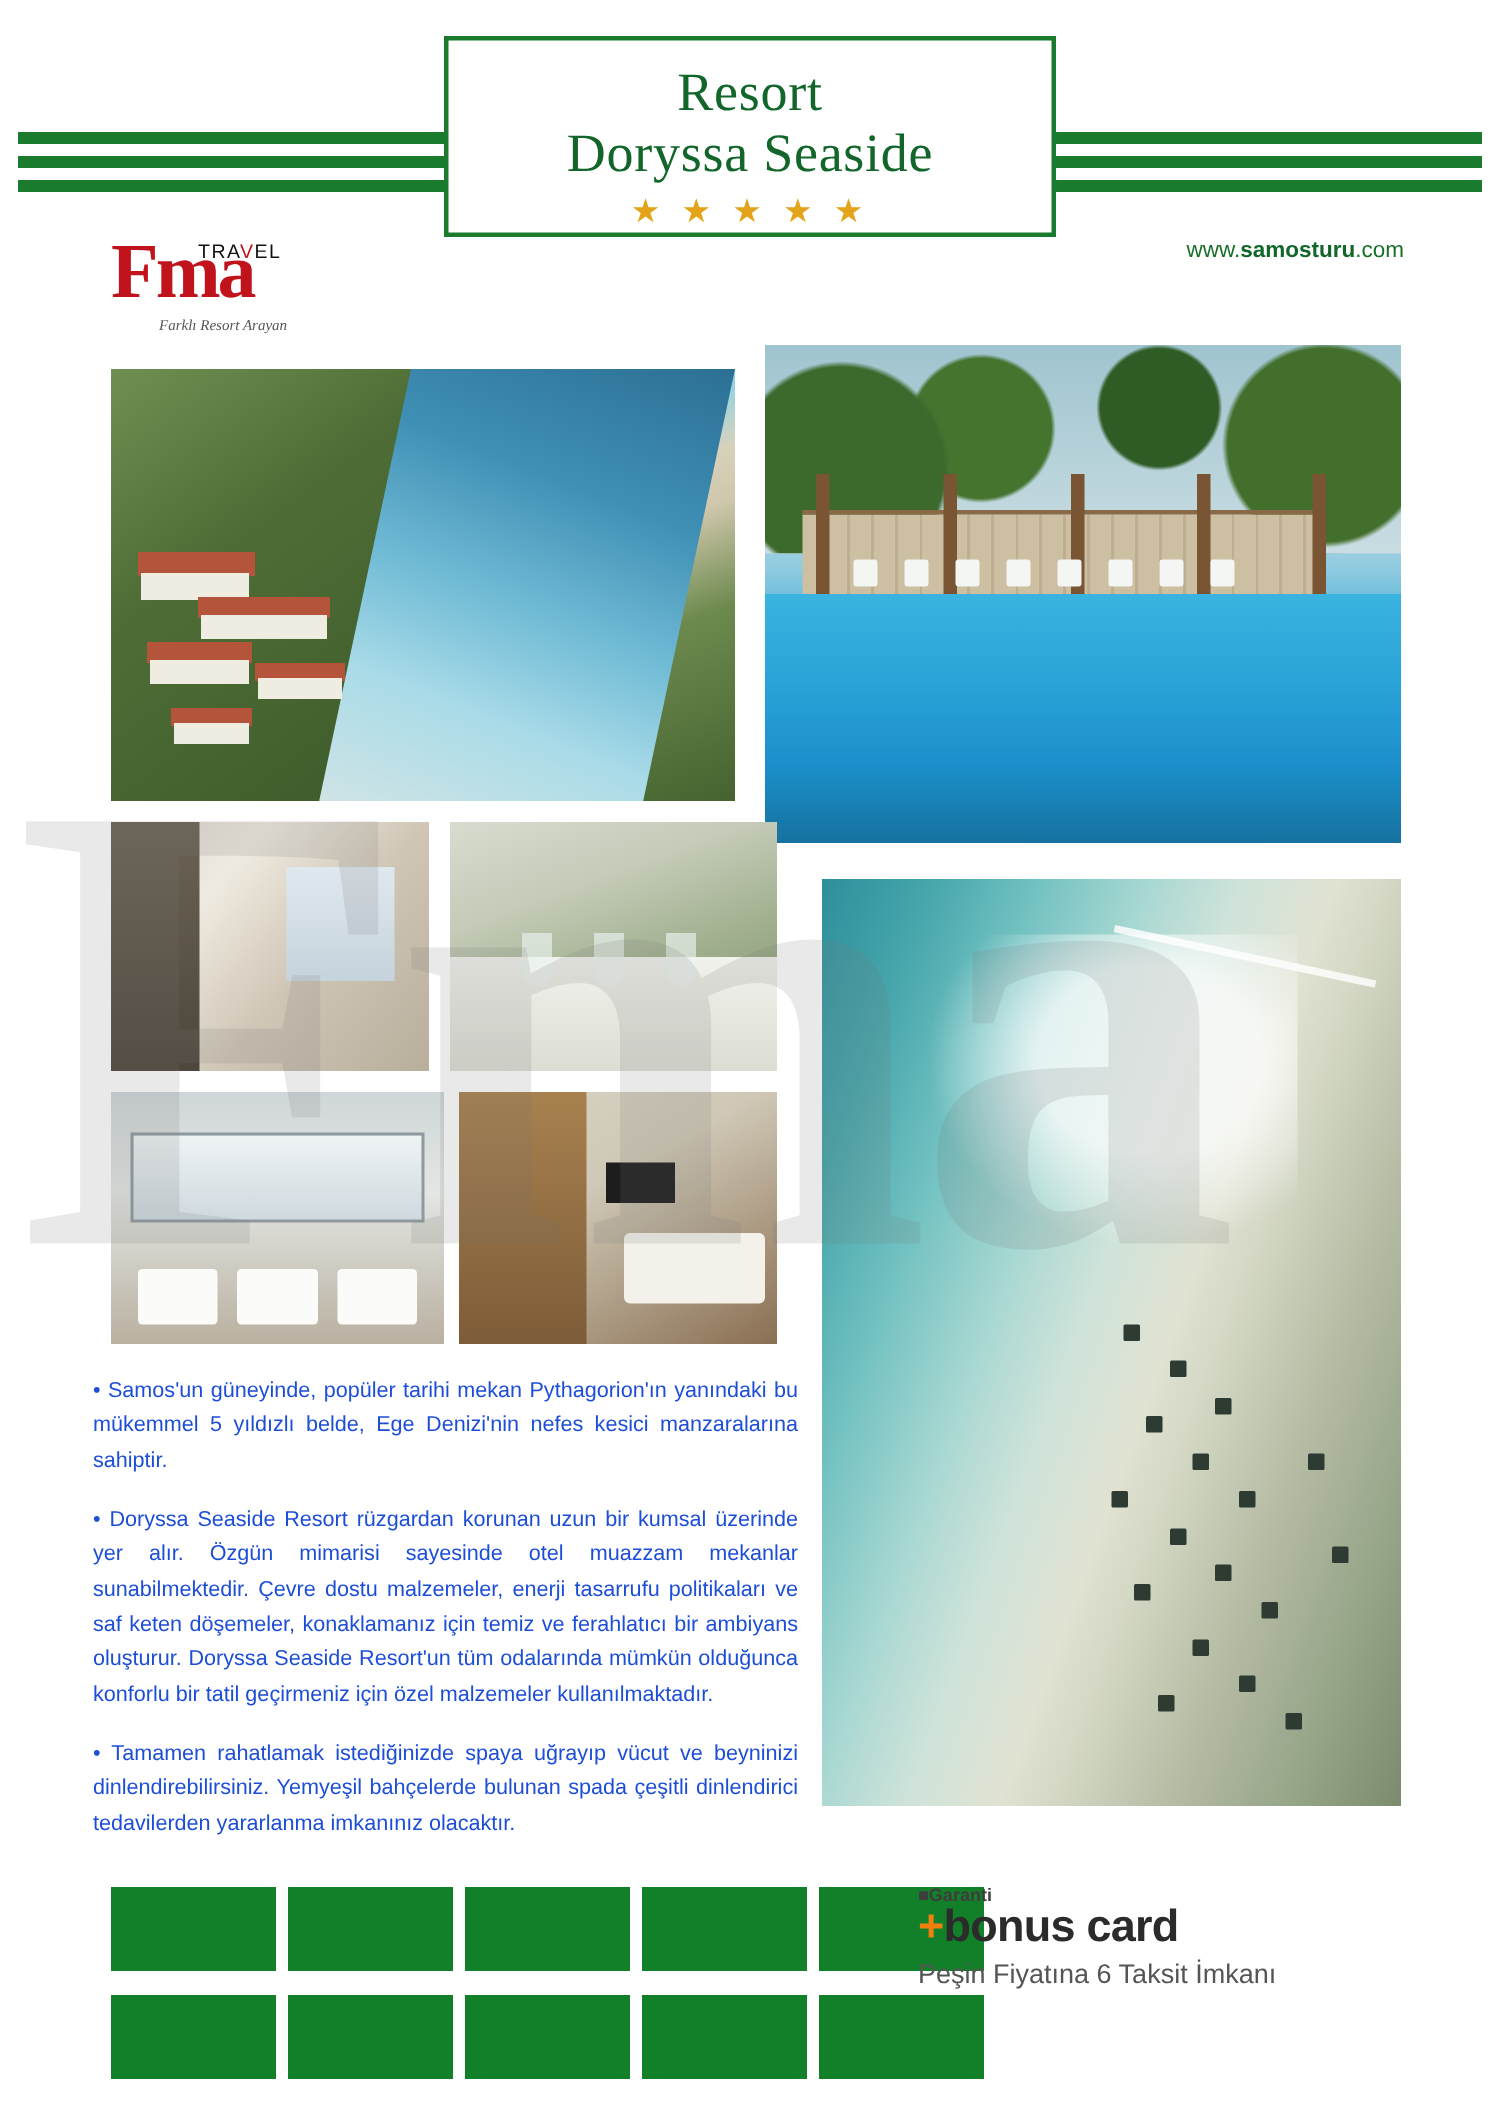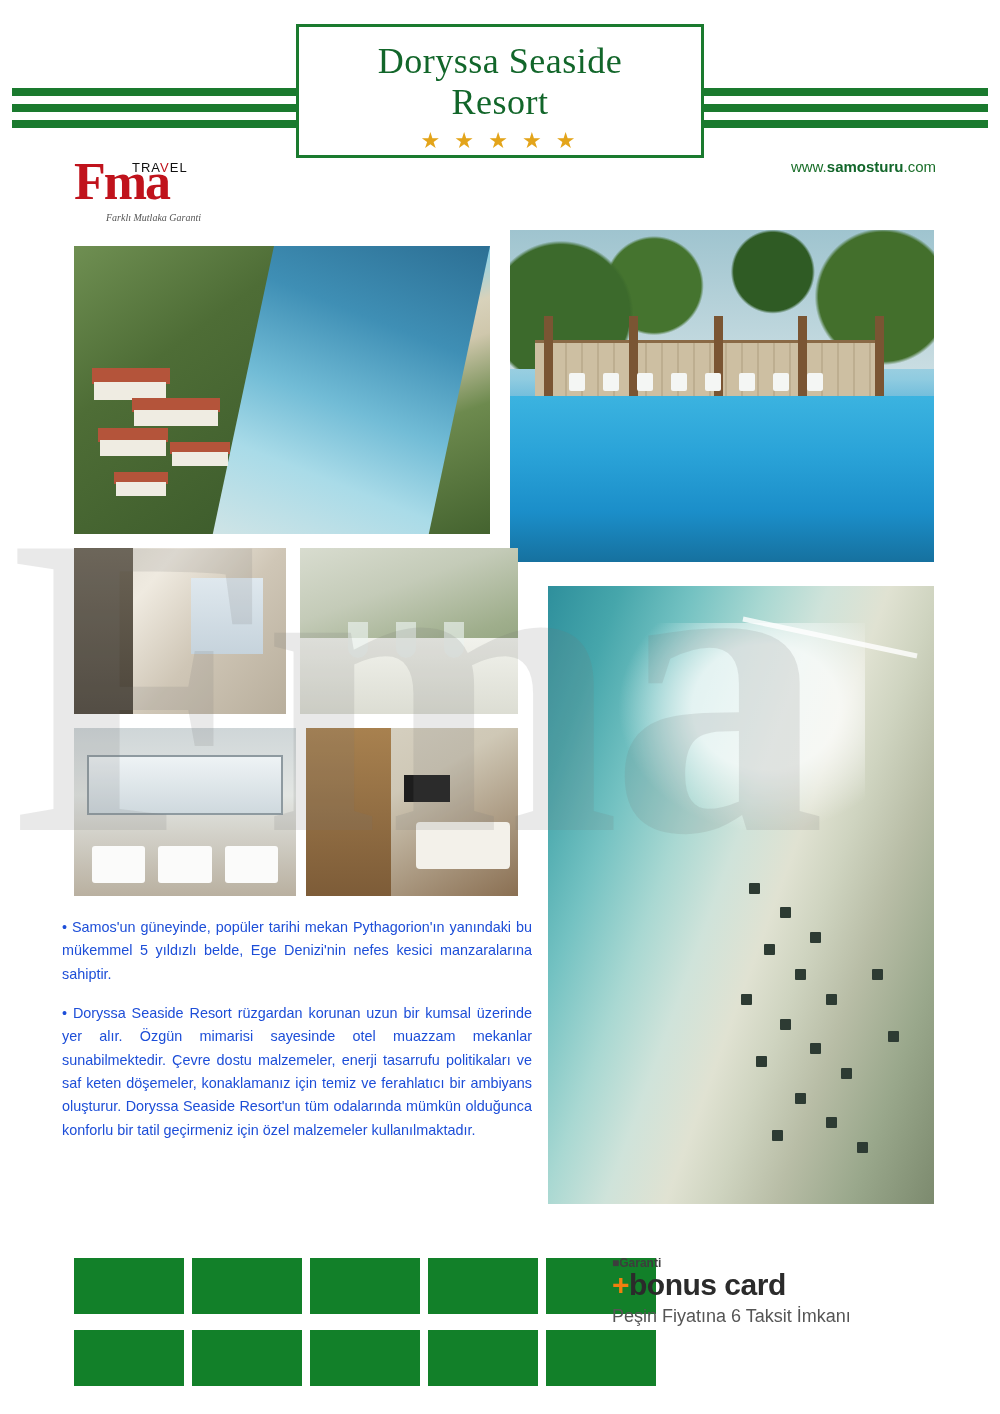--- a/index.html
+++ b/index.html
@@ -234,32 +234,32 @@
 </style>
 </head>
 <body>
 
 <div class="header-band"></div>
 <div class="header-band2"></div>
 <div class="header-band3"></div>
 
 <div class="title-box">
   <div class="title-text">
+    <div>Resort</div>
     <div>Doryssa Seaside</div>
-    <div>Resort</div>
   </div>
   <div class="stars">★ ★ ★ ★ ★</div>
 </div>
 
 <div class="logo">
   <div class="logo-fma">Fma</div>
   <div class="logo-travel">
     <span>TRA</span><span class="rd">V</span><span>EL</span>
   </div>
-  <div class="logo-slogan">Farklı Mutlaka Garanti</div>
+  <div class="logo-slogan">Farklı Resort Arayan</div>
 </div>
 
 <div class="website">
   <span>www.</span><b>samosturu</b><span>.com</span>
 </div>
 
 <div class="photo ph-beach">
   <div class="beach-sky"></div>
   <div class="beach-land"></div>
   <div class="beach-sand"></div>
@@ -346,20 +346,21 @@
   <div class="umb" style="left:50%;top:66%"></div>
   <div class="umb" style="left:54%;top:76%"></div>
   <div class="umb" style="left:58%;top:88%"></div>
 </div>
 
 <div class="watermark">Fma</div>
 
 <div class="copy">
   <p>• Samos'un güneyinde, popüler tarihi mekan Pythagorion'ın yanındaki bu mükemmel 5 yıldızlı belde, Ege Denizi'nin nefes kesici manzaralarına sahiptir.</p>
   <p>• Doryssa Seaside Resort rüzgardan korunan uzun bir kumsal üzerinde yer alır. Özgün mimarisi sayesinde otel muazzam mekanlar sunabilmektedir. Çevre dostu malzemeler, enerji tasarrufu politikaları ve saf keten döşemeler, konaklamanız için temiz ve ferahlatıcı bir ambiyans oluşturur. Doryssa Seaside Resort'un tüm odalarında mümkün olduğunca konforlu bir tatil geçirmeniz için özel malzemeler kullanılmaktadır.</p>
+  <p>• Tamamen rahatlamak istediğinizde spaya uğrayıp vücut ve beyninizi dinlendirebilirsiniz. Yemyeşil bahçelerde bulunan spada çeşitli dinlendirici tedavilerden yararlanma imkanınız olacaktır.</p>
 </div>
 
 <div class="green-box" style="left:74px;top:1258px;"></div>
 <div class="green-box" style="left:192px;top:1258px;"></div>
 <div class="green-box" style="left:310px;top:1258px;"></div>
 <div class="green-box" style="left:428px;top:1258px;"></div>
 <div class="green-box" style="left:546px;top:1258px;"></div>
 <div class="green-box" style="left:74px;top:1330px;"></div>
 <div class="green-box" style="left:192px;top:1330px;"></div>
 <div class="green-box" style="left:310px;top:1330px;"></div>

